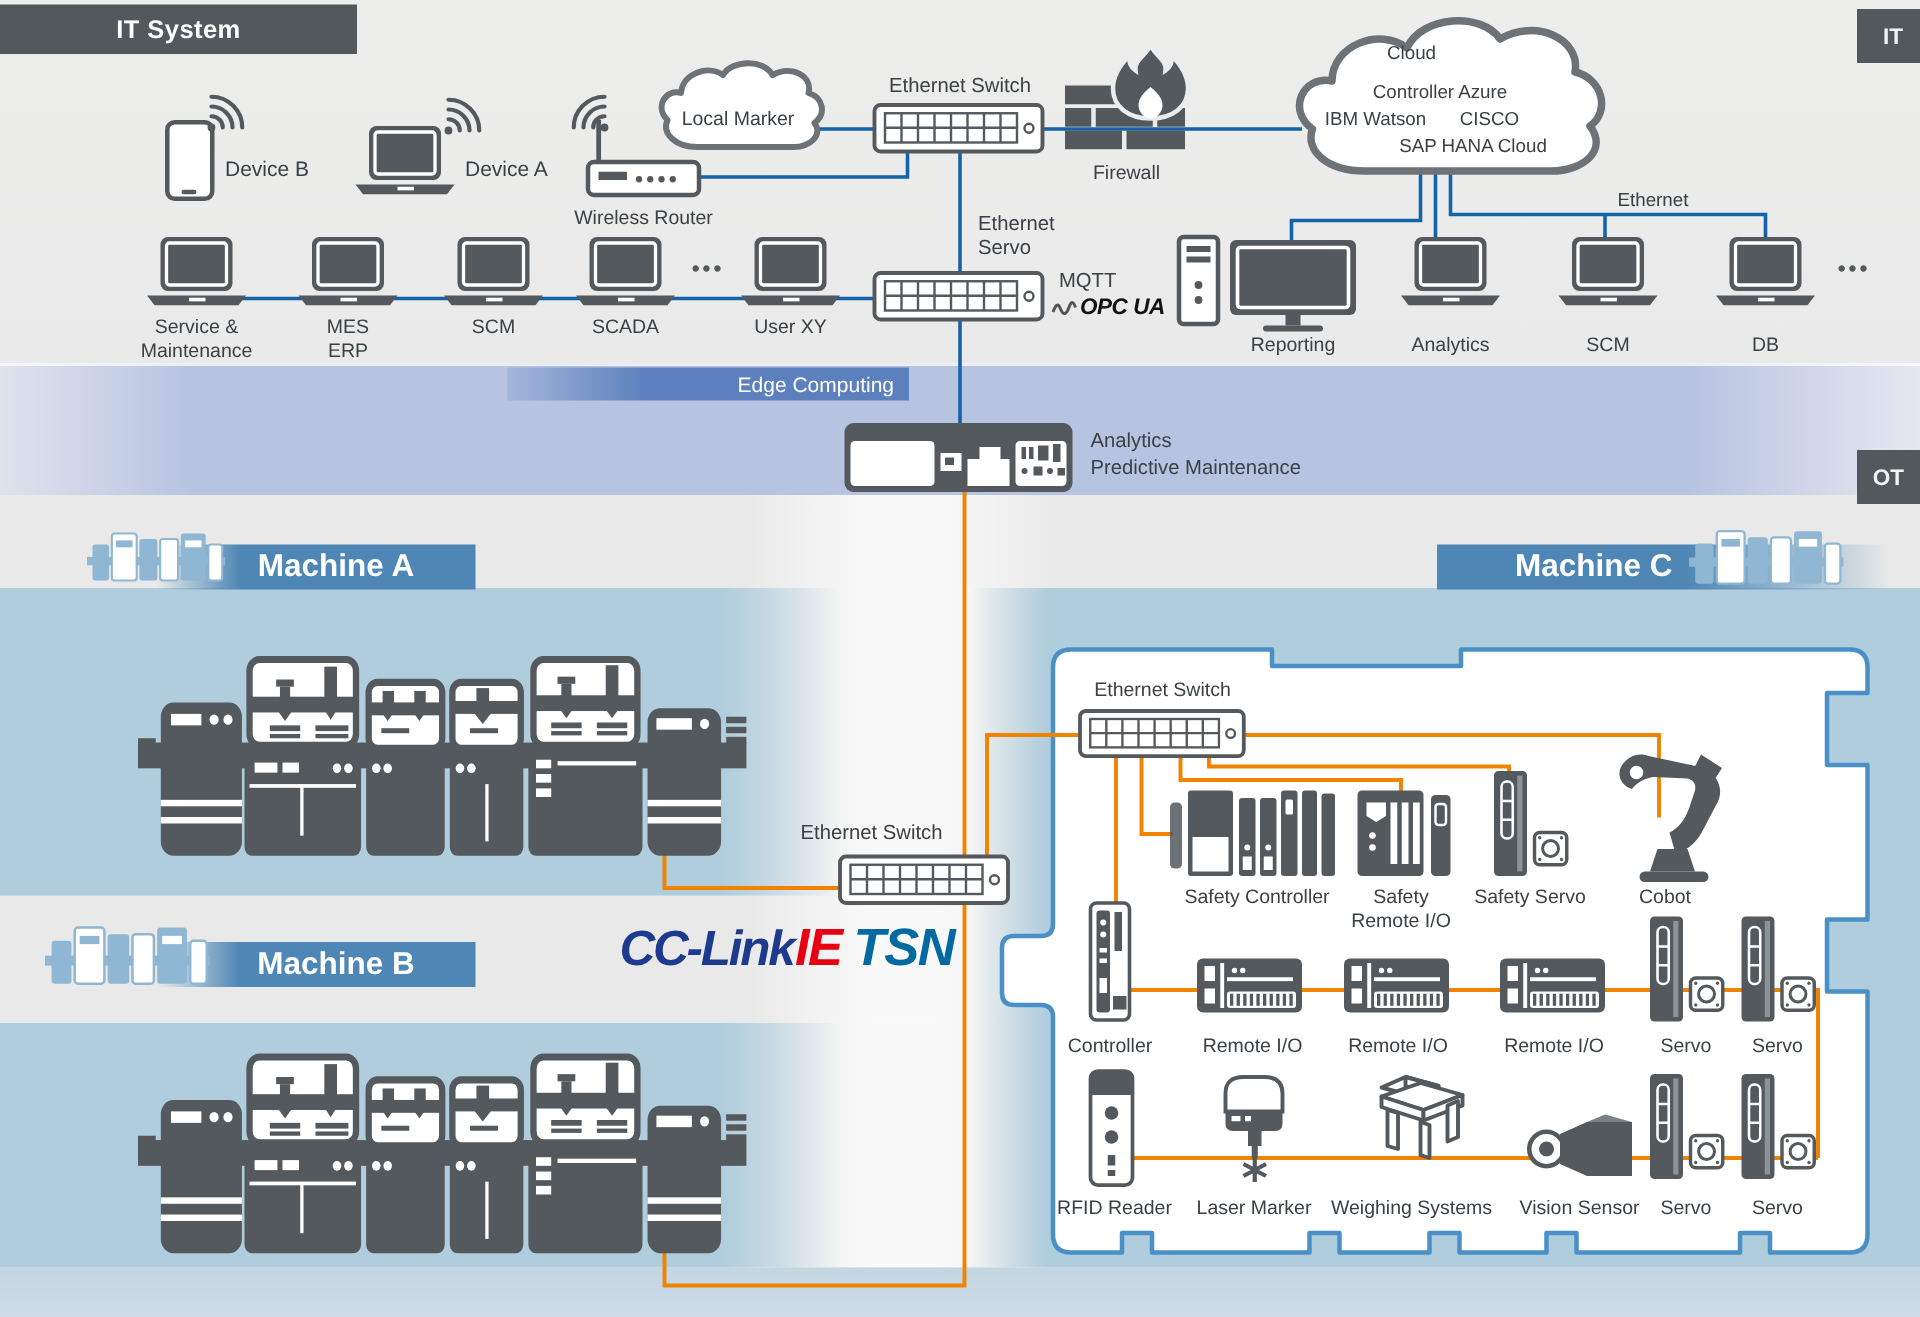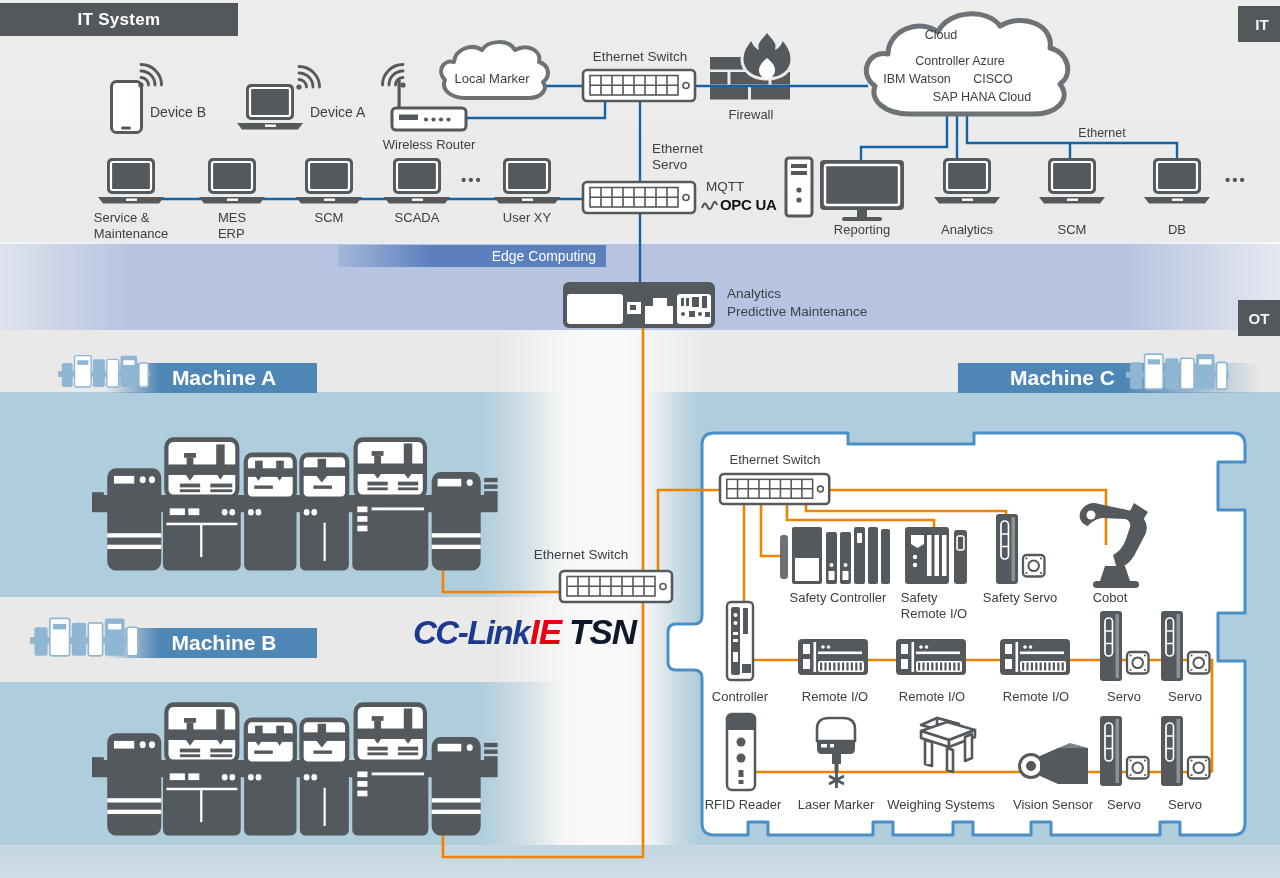--- a/index.html
+++ b/index.html
@@ -28,32 +28,32 @@
         display:flex;align-items:center;}
   .band-a,.band-b{left:105px;width:212px;background:linear-gradient(90deg,rgba(78,134,181,0),#4e86b5 26%,#4e86b5);padding-left:0;justify-content:center;}
   .band-a span,.band-b span{margin-left:26px;}
   .band-c{left:958px;width:302px;background:linear-gradient(90deg,#4e86b5 0 55%,rgba(78,134,181,0));}
   .band-c span{margin-left:52px;}
   .edge-label{position:absolute;left:338px;top:245px;width:268px;height:22px;color:#fff;font-size:14px;
               background:linear-gradient(90deg,rgba(91,128,189,.2),#5b80bd 35%,#5b80bd);
               display:flex;align-items:center;justify-content:flex-end;padding-right:10px;box-sizing:border-box;}
   
   .lbl{position:absolute;font-size:13px;color:#3b4045;line-height:1.22;white-space:nowrap;}
-  .c{transform:translateX(-50%);text-align:left;}
+  .c{transform:translateX(-50%);text-align:center;}
   .s12{font-size:12.5px;}
   .s14{font-size:14px;}
   .two span{display:block;}
   .dots{font-weight:bold;color:#54595e;font-size:15px;letter-spacing:2px;}
   .mqtt{font-size:13.5px;color:#3b4045;}
-  .opcua{display:flex;align-items:center;gap:2px;font-weight:800;font-size:15px;color:#111;letter-spacing:-.3px;}
+  .opcua{display:flex;align-items:center;gap:2px;font-weight:800;font-size:15px;color:#111;letter-spacing:-.3px;font-style:italic;}
   
   .logo{position:absolute;left:413px;top:612px;white-space:nowrap;font-style:italic;}
   .logo .p1{font-size:33px;font-weight:bold;color:#1e3a8f;letter-spacing:-1.5px;}
   .logo .p2{font-size:35px;font-weight:800;color:#e60012;letter-spacing:-1px;margin-left:1px;}
-  .logo .p3{font-size:35px;font-weight:800;color:#0f172a;letter-spacing:-1px;margin-left:8px;}
+  .logo .p3{font-size:35px;font-weight:800;color:#0369a1;letter-spacing:-1px;margin-left:8px;}
   svg{display:block;}
 </style>
 </head>
 <body>
 
 <div id="canvas">
 
   <div class="abs bg-it"></div>
   <div class="abs bg-edge"></div>
   <div class="abs bg-mfg"></div>

